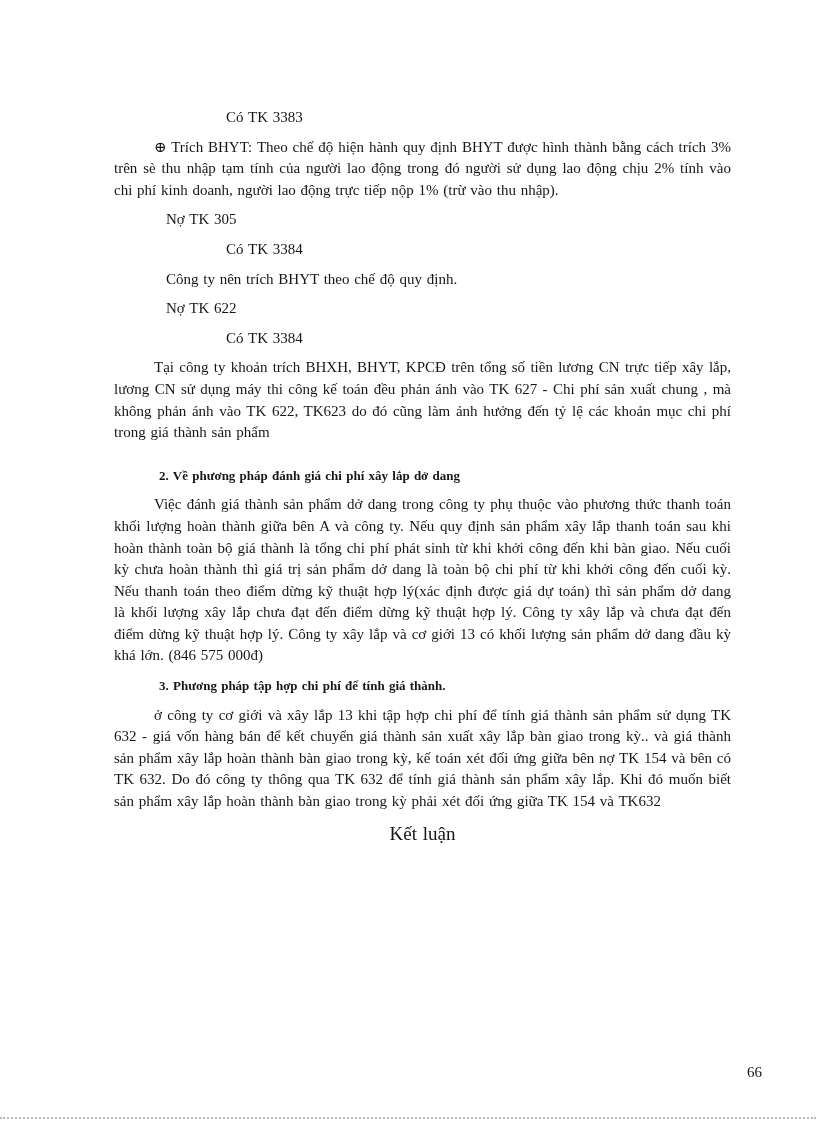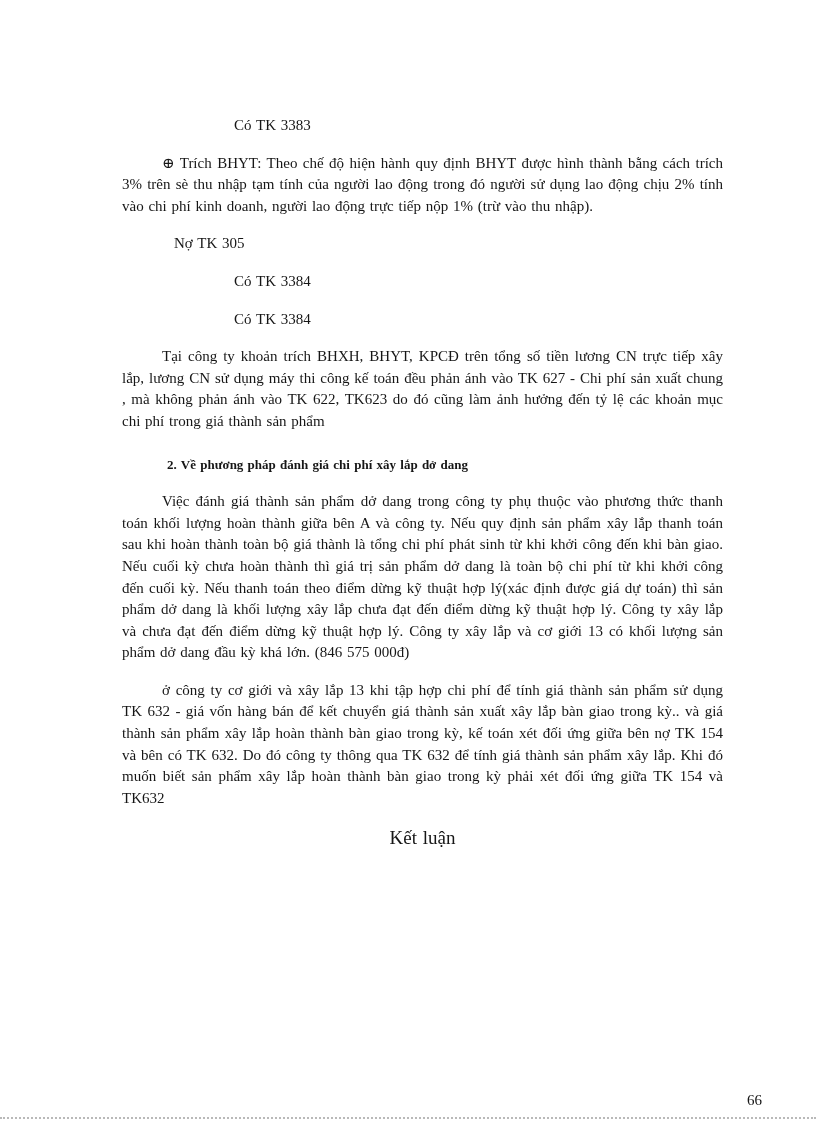--- a/index.html
+++ b/index.html
@@ -17,21 +17,21 @@
   .doc {
     position: absolute;
     left: 106px;
     top: 99px;
     width: 633px;
     font-size: 15px;
     line-height: 21.6px;
     text-align: justify;
     word-spacing: 1px;
   }
-  .doc p, .doc div, .doc h1, .doc h2 { margin: 16px; }
+  .doc p, .doc div, .doc h1, .doc h2 { margin: 8px; }
   .line { text-align: left; }
   .indent1 { padding-left: 52px; }
   .indent2 { padding-left: 112px; }
   .para { text-align: justify; text-indent: 40px; }
   .heading {
     font-weight: bold;
     font-size: 13px;
     text-align: left;
     text-indent: 45px;
   }
@@ -40,21 +40,21 @@
     font-weight: normal;
     font-size: 19px;
     line-height: 26px;
     text-align: center;
     text-indent: 0;
     margin-top: 7px !important;
     margin-bottom: 13px !important;
   }
   .page-number {
     position: absolute;
-    top: 1092px;
+    top: 1064px;
     right: 54px;
     font-size: 15px;
     color: #161616;
   }
   .page-edge {
     position: absolute;
     left: 0;
     right: 0;
     top: 1117px;
     border-top: 2px dotted #b9b9b9;
@@ -62,22 +62,25 @@
 </style>
 </head>
 <body>
 
 <div class="page">
   <div class="doc">
     <div class="line indent2">Có TK 3383</div>
     <p class="para">⊕ Trích BHYT: Theo chế độ hiện hành quy định BHYT được hình thành bằng cách trích 3% trên sè thu nhập tạm tính của người lao động trong đó người sử dụng lao động chịu 2% tính vào chi phí kinh doanh, người lao động trực tiếp nộp 1% (trừ vào thu nhập).</p>
     <div class="line indent1">Nợ TK 305</div>
     <div class="line indent2">Có TK 3384</div>
+    <div class="line indent1">Công ty nên trích BHYT theo chế độ quy định.</div>
+    <div class="line indent1">Nợ TK 622</div>
     <div class="line indent2">Có TK 3384</div>
     <p class="para">Tại công ty khoản trích BHXH, BHYT, KPCĐ trên tổng số tiền lương CN trực tiếp xây lắp, lương CN sử dụng máy thi công kế toán đều phản ánh vào TK 627 - Chi phí sản xuất chung , mà không phản ánh vào TK 622, TK623 do đó cũng làm ảnh hưởng đến tỷ lệ các khoản mục chi phí trong giá thành sản phẩm</p>
     <h2 class="heading gap-top">2. Về phương pháp đánh giá chi phí xây lắp dở dang</h2>
     <p class="para">Việc đánh giá thành sản phẩm dở dang trong công ty phụ thuộc vào phương thức thanh toán khối lượng hoàn thành giữa bên A và công ty. Nếu quy định sản phẩm xây lắp thanh toán sau khi hoàn thành toàn bộ giá thành là tổng chi phí phát sinh từ khi khởi công đến khi bàn giao. Nếu cuối kỳ chưa hoàn thành thì giá trị sản phẩm dở dang là toàn bộ chi phí từ khi khởi công đến cuối kỳ. Nếu thanh toán theo điểm dừng kỹ thuật hợp lý(xác định được giá dự toán) thì sản phẩm dở dang là khối lượng xây lắp chưa đạt đến điểm dừng kỹ thuật hợp lý. Công ty xây lắp và chưa đạt đến điểm dừng kỹ thuật hợp lý. Công ty xây lắp và cơ giới 13 có khối lượng sản phẩm dở dang đầu kỳ khá lớn. (846 575 000đ)</p>
+    <h2 class="heading">3. Phương pháp tập hợp chi phí để tính giá thành.</h2>
     <p class="para">ở công ty cơ giới và xây lắp 13 khi tập hợp chi phí để tính giá thành sản phẩm sử dụng TK 632 - giá vốn hàng bán để kết chuyển giá thành sản xuất xây lắp bàn giao trong kỳ.. và giá thành sản phẩm xây lắp hoàn thành bàn giao trong kỳ, kế toán xét đối ứng giữa bên nợ TK 154 và bên có TK 632. Do đó công ty thông qua TK 632 để tính giá thành sản phẩm xây lắp. Khi đó muốn biết sản phẩm xây lắp hoàn thành bàn giao trong kỳ phải xét đối ứng giữa TK 154 và TK632</p>
     <h1 class="title">Kết luận</h1>
   </div>
   <div class="page-number">66</div>
   <div class="page-edge"></div>
 </div>
 
 </body></html>

